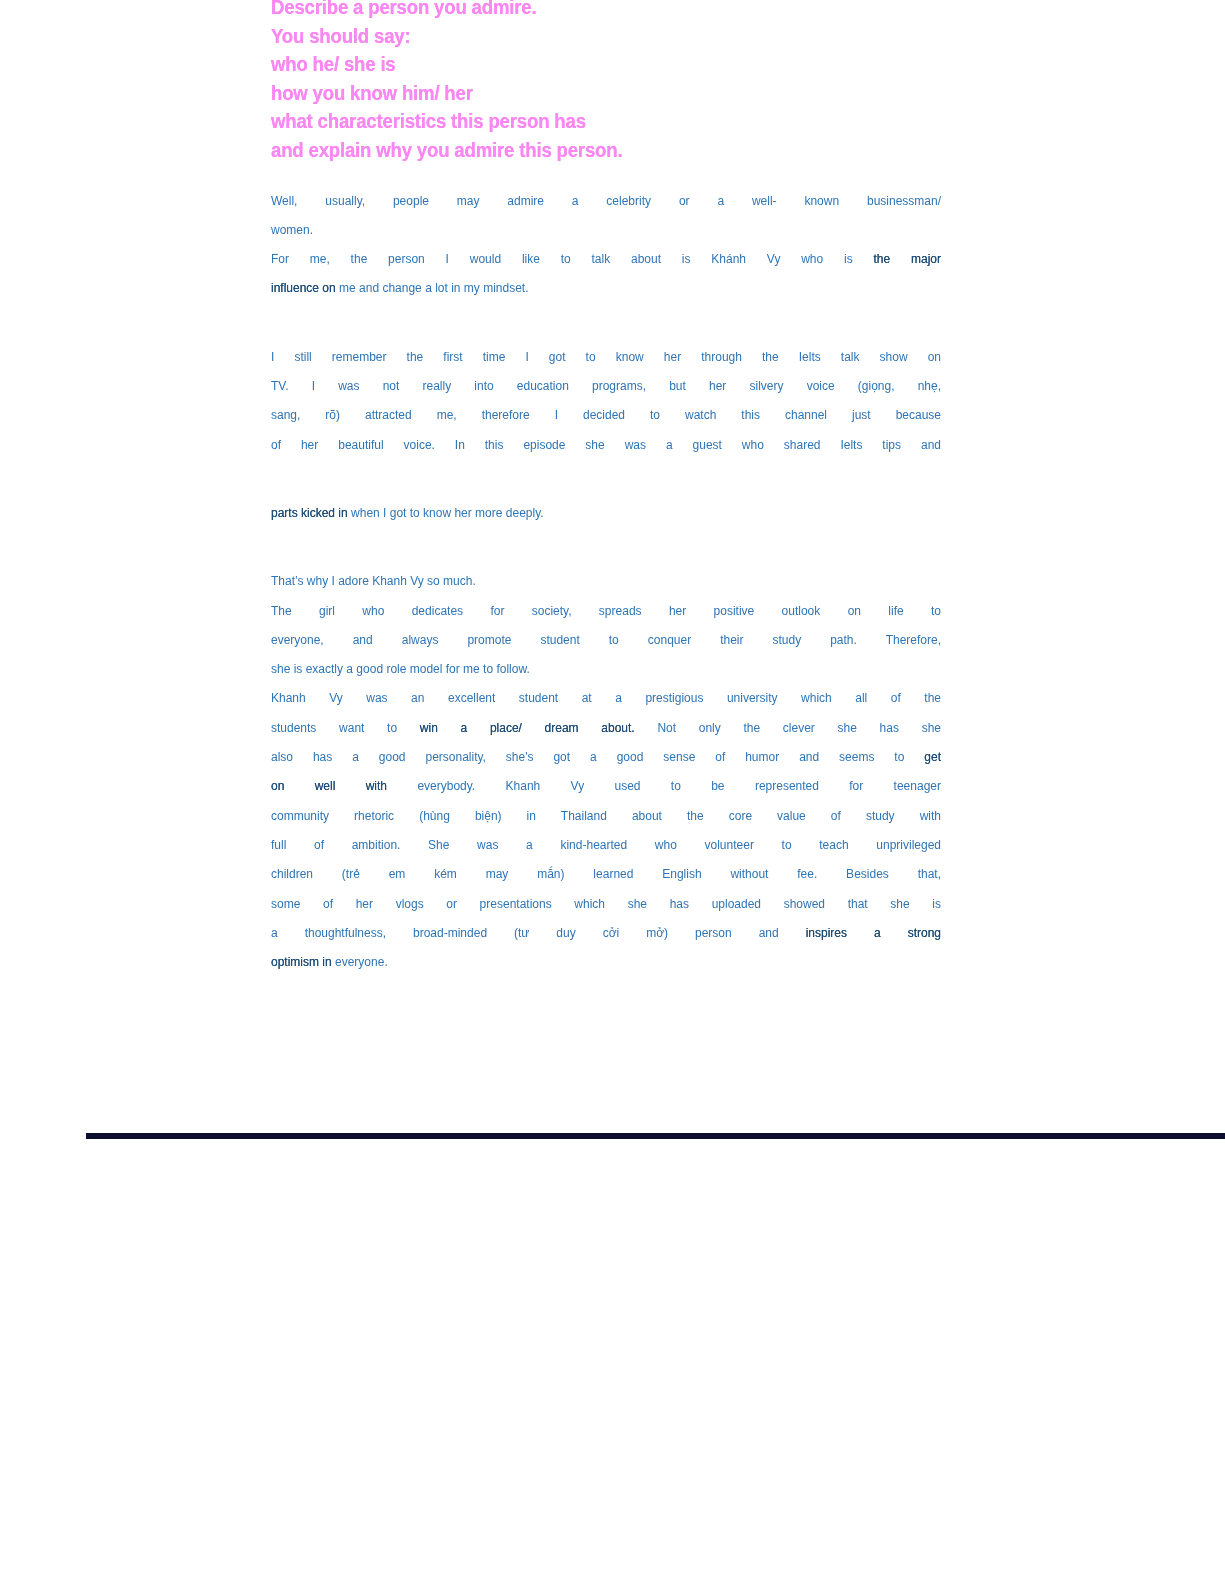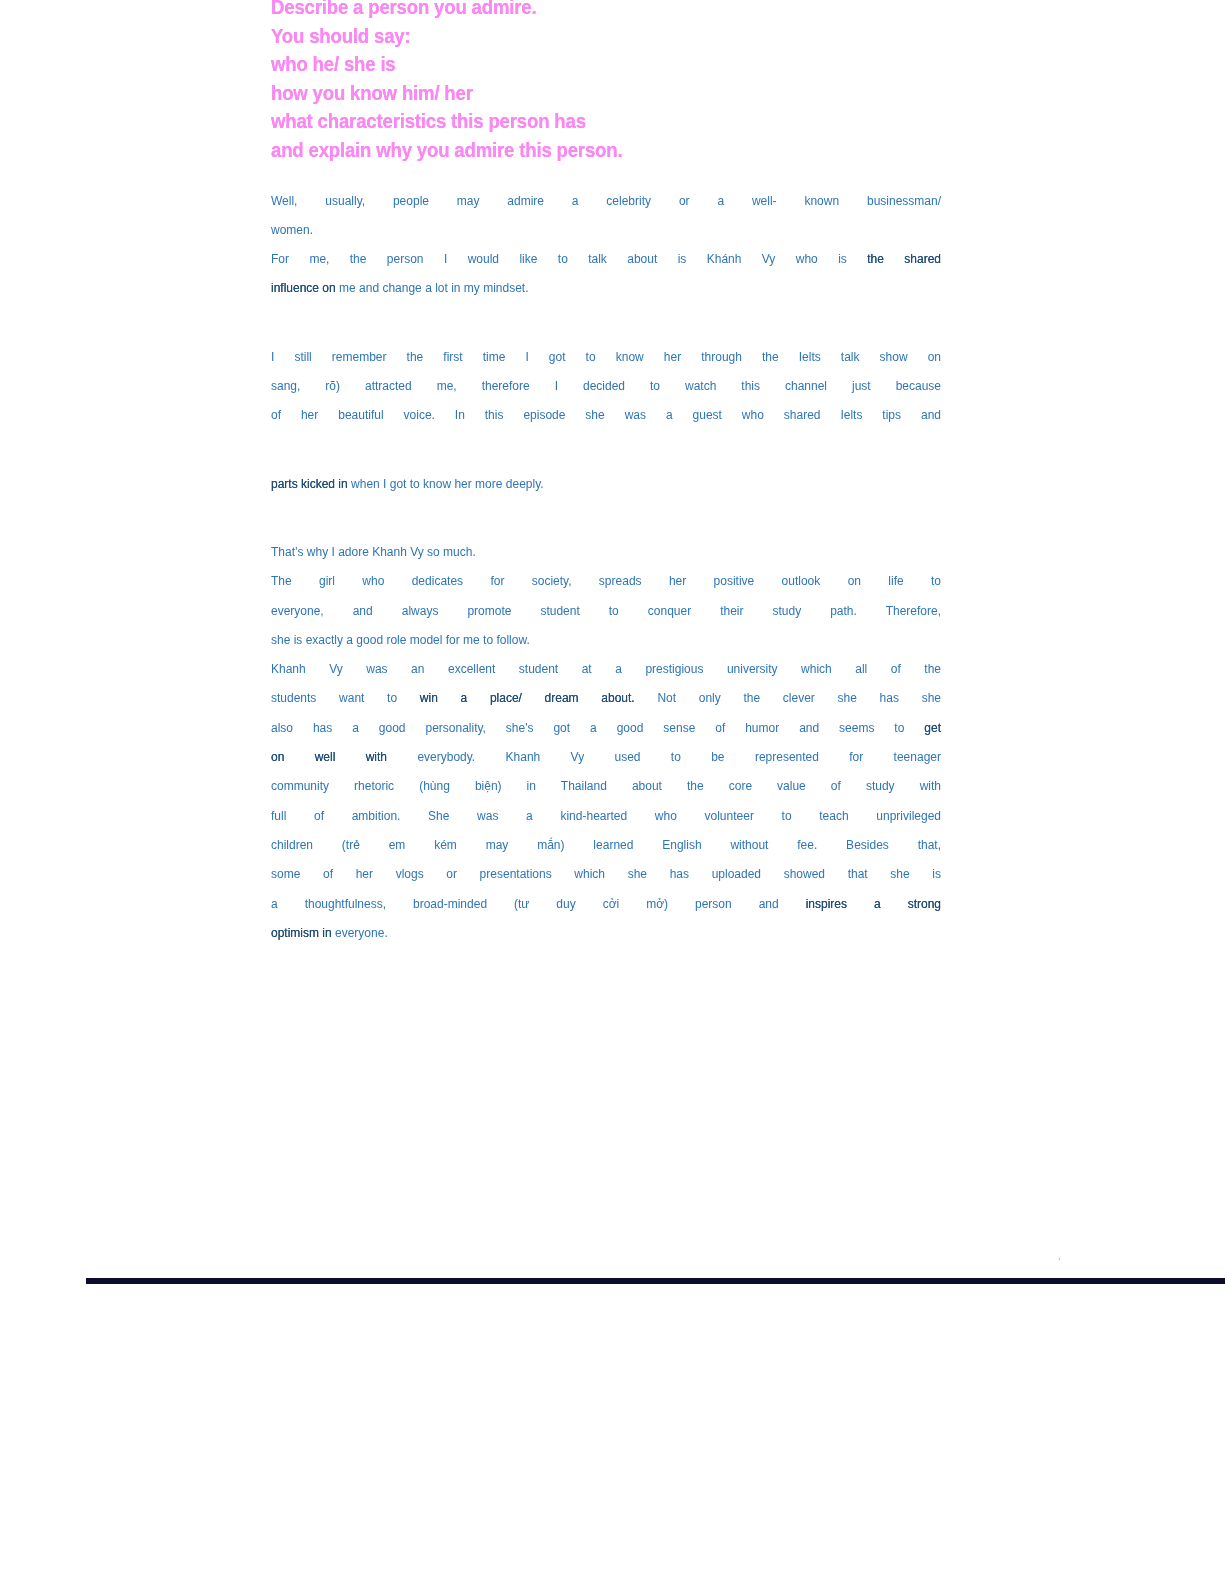--- a/index.html
+++ b/index.html
@@ -1,18 +1,18 @@
 <!DOCTYPE html>
 <html><head>
 <meta charset="utf-8">
 <style>
   html,body{margin:0;padding:0;background:#ffffff;}
   .page{
     position:relative;
-    width:1225px;height:1284px;
+    width:1225px;height:1139px;
     background:#ffffff;
     overflow:hidden;
     font-family:"Liberation Sans",sans-serif;
   }
   .column{
     position:absolute;
     left:271px;top:-7px;
     width:670px;
   }
   
@@ -79,25 +79,26 @@
         <div class="prompt-line">how you know him/ her</div>
         <div class="prompt-line">what characteristics this person has</div>
         <div class="prompt-line">and explain why you admire this person.</div>
       </div>
     <div class="essay">
         <div class="block">
           <div class="line"><span class="seg">Well, usually, people may admire a celebrity or a well- known businessman/</span></div>
           <div class="line left"><span class="seg">women.</span></div>
         </div>
         <div class="block">
-          <div class="line"><span class="seg">For me, the person I would like to talk about is Khánh Vy who is </span><span class="seg dark">the shared</span></div>
+          <div class="line"><span class="seg">For me, the person I would like to talk about is Khánh Vy who is </span><span class="seg dark">the major</span></div>
           <div class="line left"><span class="seg dark">influence on </span><span class="seg">me and change a lot in my mindset.</span></div>
         </div>
         <div class="block gap">
           <div class="line"><span class="seg">I still remember the first time I got to know her through the Ielts talk show on</span></div>
+          <div class="line"><span class="seg">TV. I was not really into education programs, but her silvery voice (giọng, nhẹ,</span></div>
           <div class="line"><span class="seg">sang, rõ) attracted me, therefore I decided to watch this channel just because</span></div>
           <div class="line"><span class="seg">of her beautiful voice. In this episode she was a guest who shared Ielts tips and</span></div>
         </div>
         <div class="block gap">
           <div class="line left"><span class="seg dark">parts kicked in </span><span class="seg">when I got to know her more deeply.</span></div>
         </div>
         <div class="block gap">
           <div class="line left"><span class="seg">That’s why I adore Khanh Vy so much.</span></div>
           <div class="line"><span class="seg">The girl who dedicates for society, spreads her positive outlook on life to</span></div>
           <div class="line"><span class="seg">everyone, and always promote student to conquer their study path. Therefore,</span></div>

